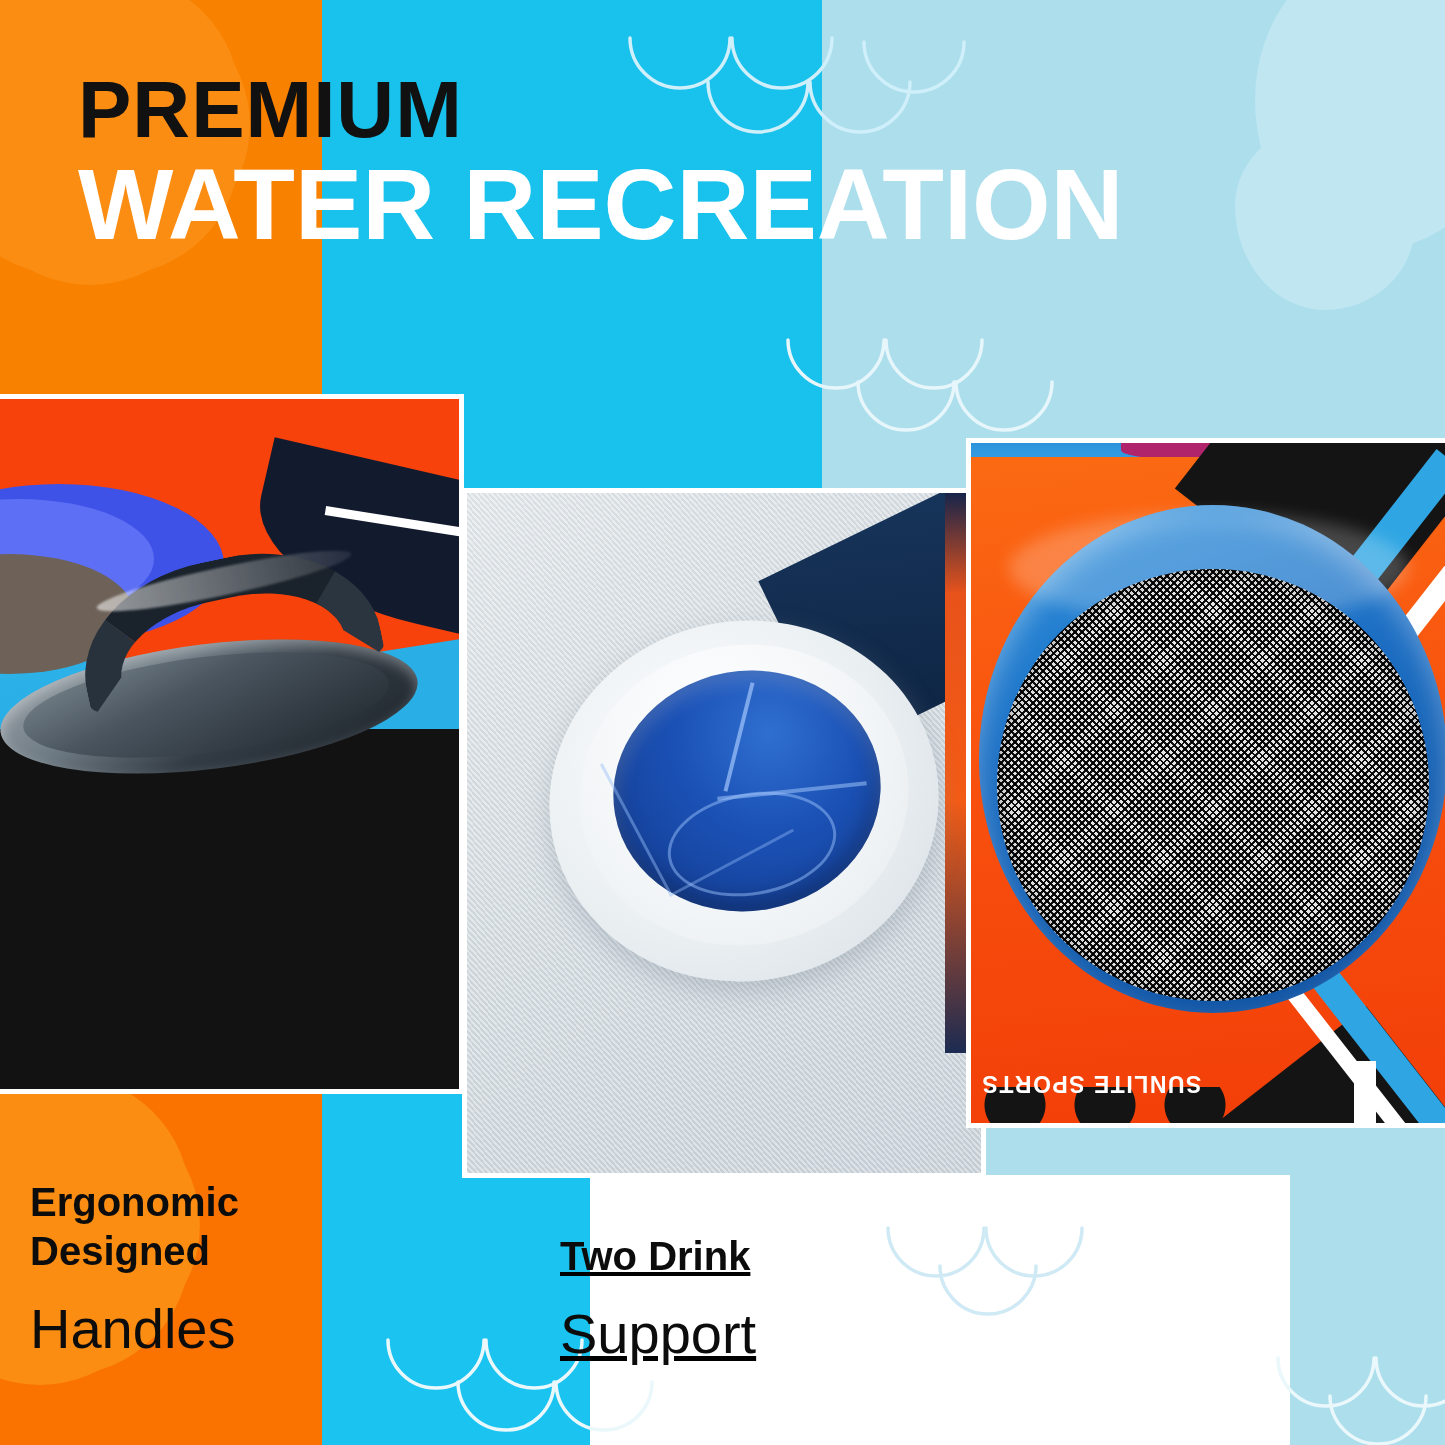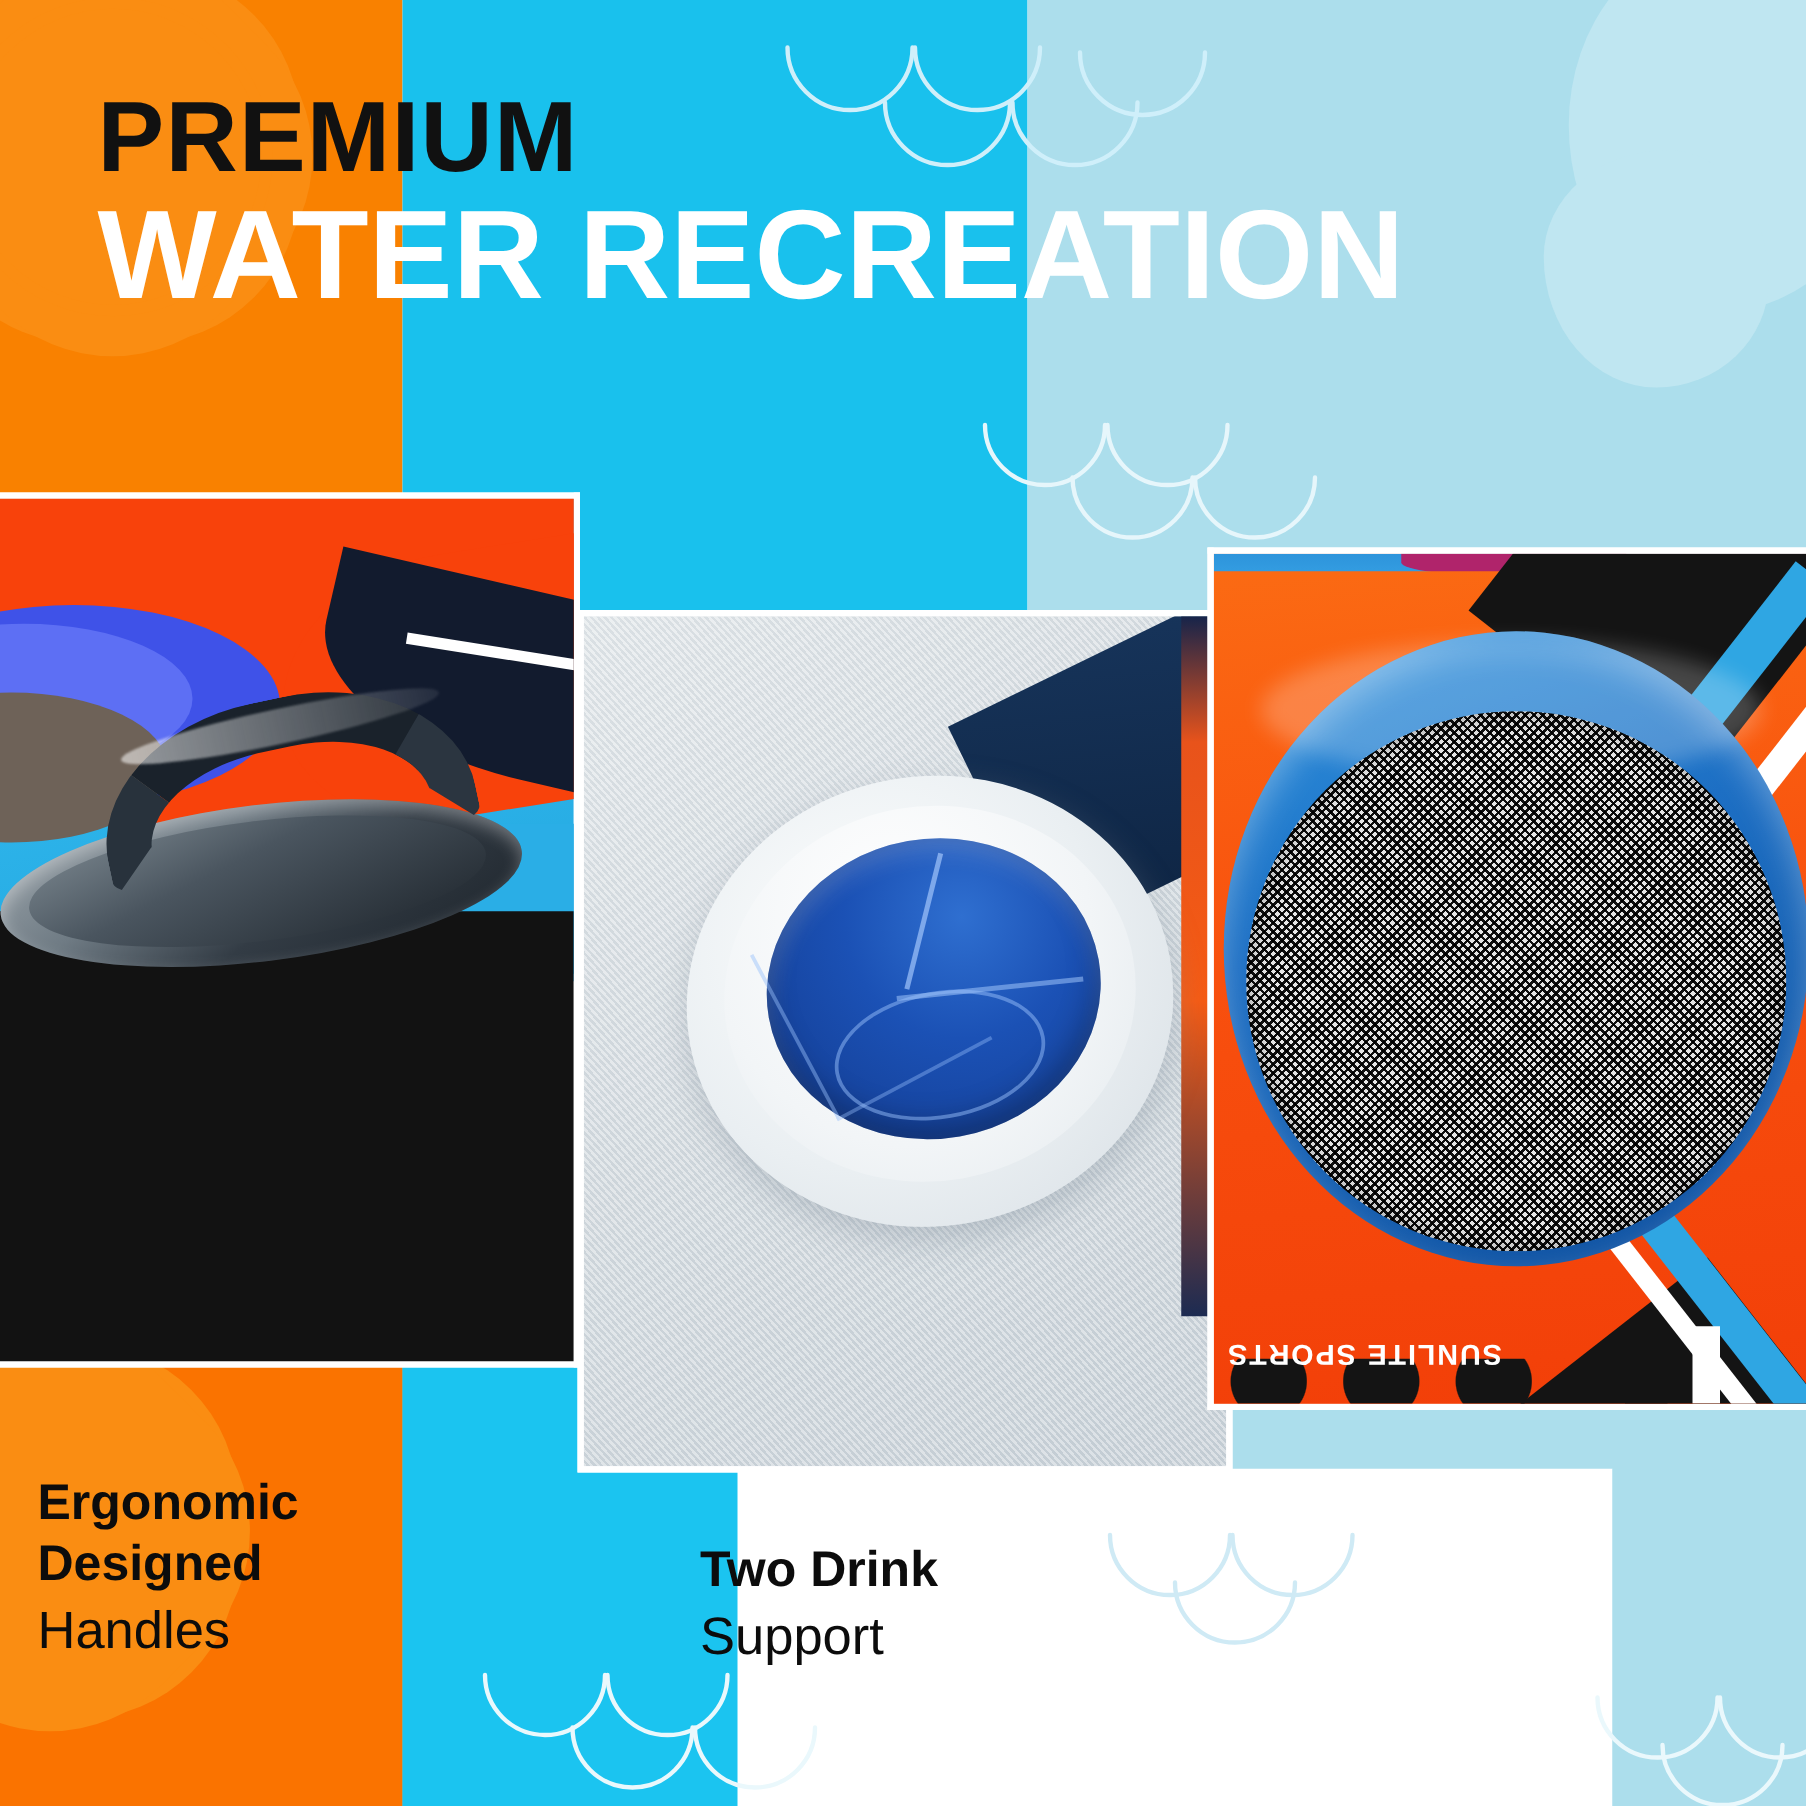--- a/index.html
+++ b/index.html
@@ -271,24 +271,24 @@
     position:absolute; right:74px; bottom:0; width:22px; height:62px; background:#FFFFFF;
   }
 
   
   .caption { position:absolute; text-align:left; }
   .caption .bold {
     font-size:40px; font-weight:700; color:#0C0C0C; line-height:1.22;
     white-space:pre-line;
   }
   .caption .light {
-    font-size:42px; font-weight:400; color:#0C0C0C; line-height:1.25; margin-top:2px;
+    font-size:56px; font-weight:400; color:#0C0C0C; line-height:1.25; margin-top:18px;
   }
   #cap-handles { left:30px;  top:1178px; width:360px; }
-  #cap-drinks  { left:560px; top:1232px; width:370px; }
+  #cap-drinks  { left:560px; top:1232px; width:370px;text-decoration:underline; }
   #cap-mesh    { left:1000px;top:1232px; width:380px; }
 </style>
 </head>
 <body>
 
 <div id="stage">
 
   <div class="band band-orange"></div>
   <div class="band band-cyan"></div>
   <div class="band band-light"></div>

